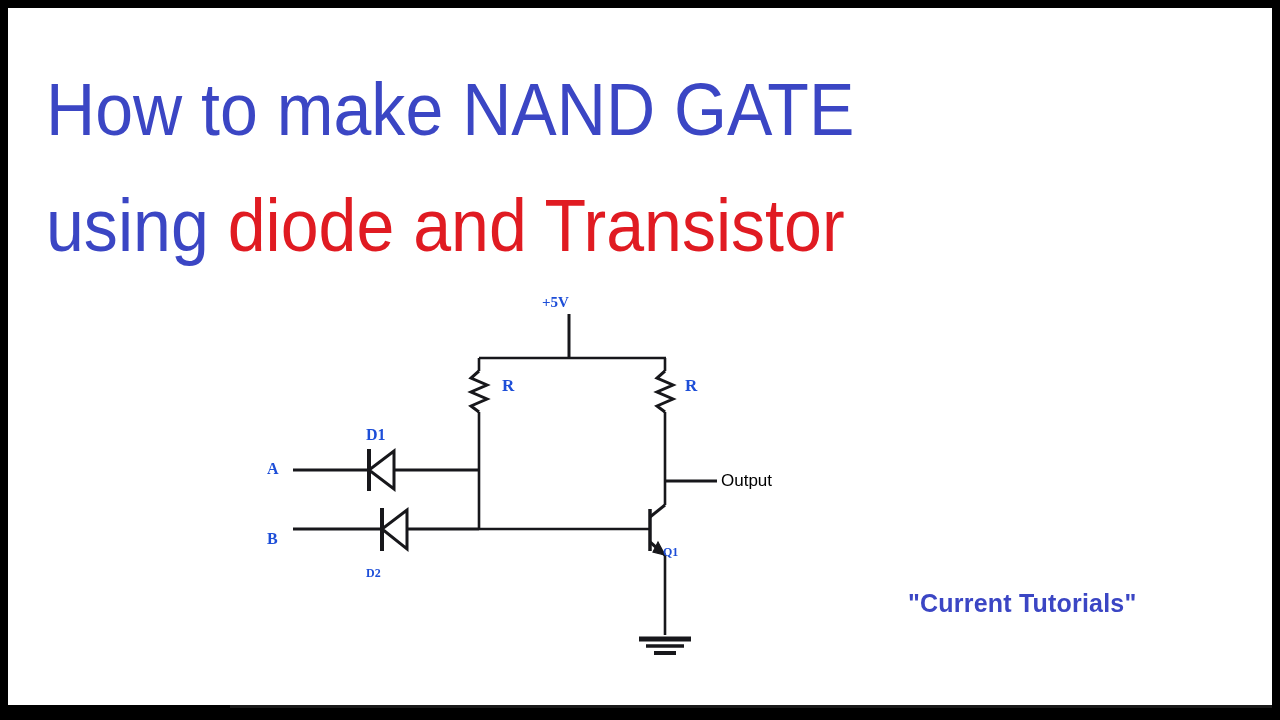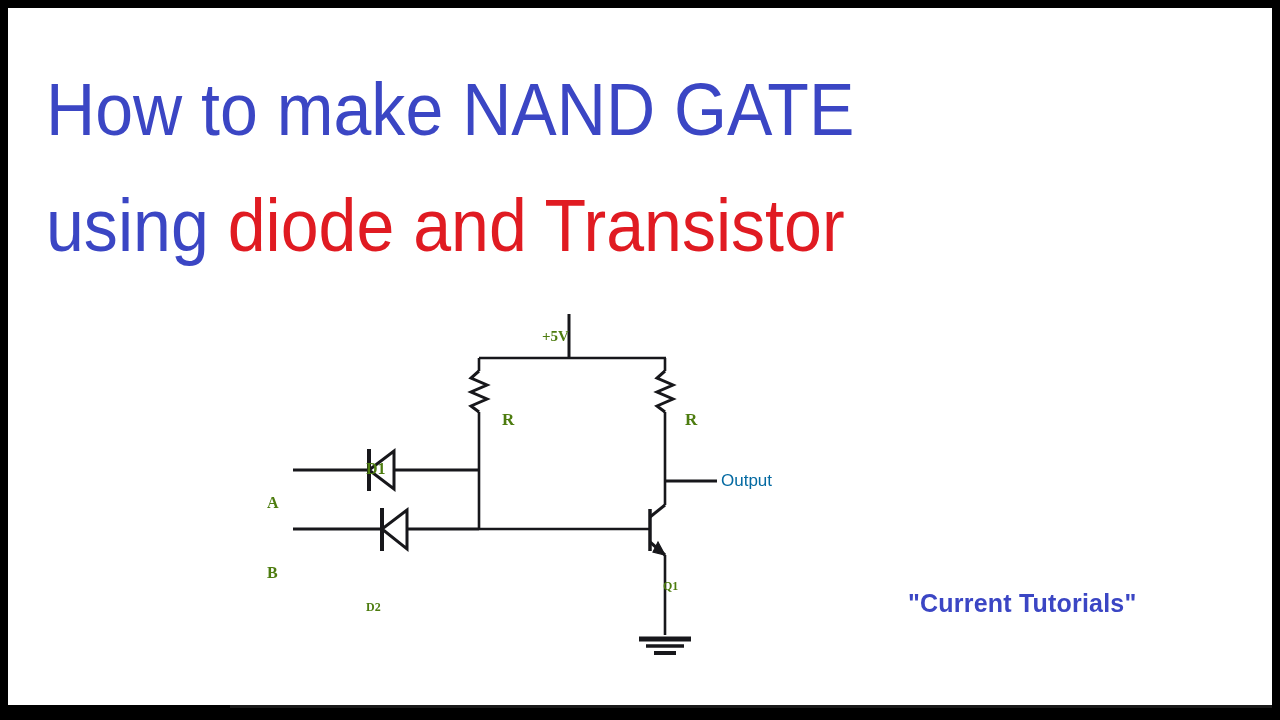--- a/index.html
+++ b/index.html
@@ -94,29 +94,28 @@
   }
   #circuit-svg {
     position: absolute;
     left: 0;
     top: 0;
   }
 
   .lbl {
     position: absolute;
     font-family: "Liberation Serif", serif;
-    color: #4d7c0f;
+    color: #1d4ed8;
     white-space: nowrap;
     font-weight: bold;
-    margin-top: 34px;
   }
   .lbl-sans {
     position: absolute;
     font-family: "Liberation Sans", sans-serif;
-    color: #0369a1;
+    color: #000000;
     white-space: nowrap;
   }
 
   #lbl-v5  { left: 534px; top: 286px; font-size: 15px; }
   #lbl-r1  { left: 494px; top: 368px; font-size: 17px; }
   #lbl-r2  { left: 677px; top: 368px; font-size: 17px; }
   #lbl-d1  { left: 358px; top: 418px; font-size: 16px; }
   #lbl-d2  { left: 358px; top: 558px; font-size: 12px; }
   #lbl-a   { left: 259px; top: 452px; font-size: 16px; }
   #lbl-b   { left: 259px; top: 522px; font-size: 16px; }

